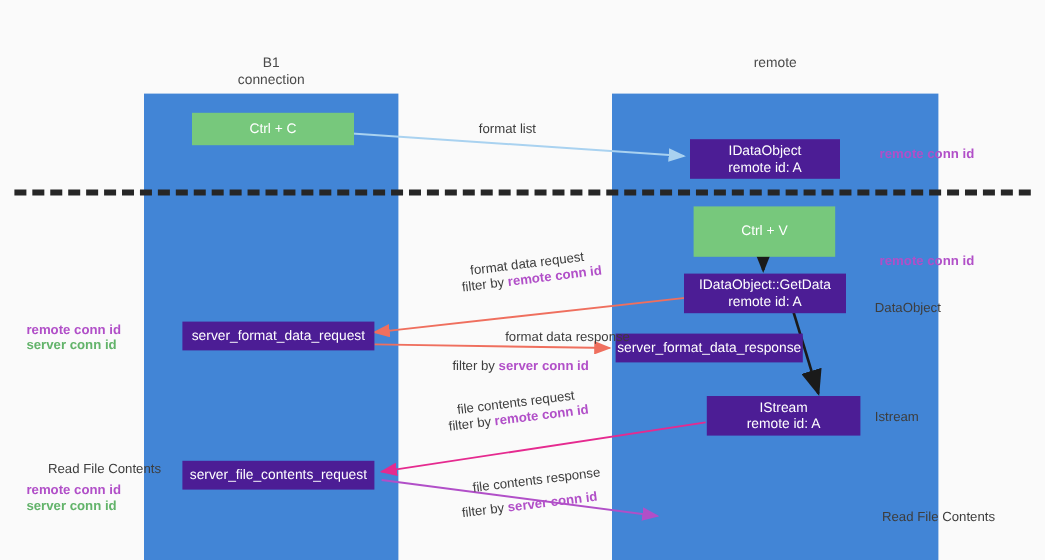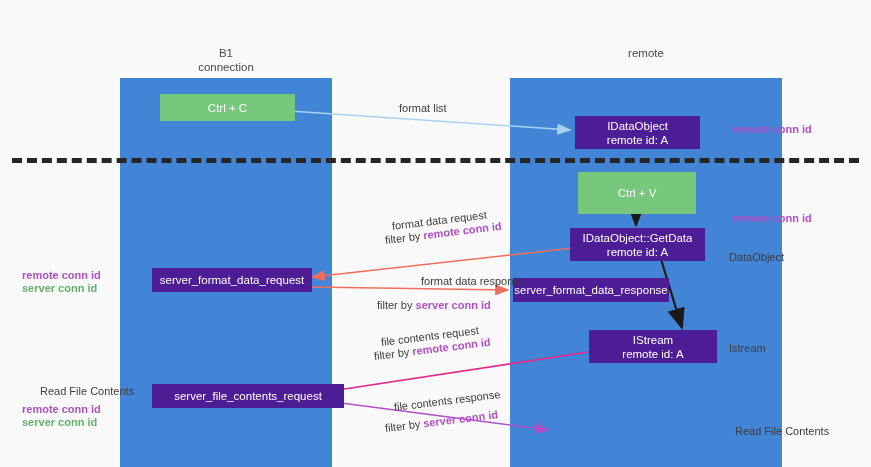--- a/index.html
+++ b/index.html
@@ -173,21 +173,21 @@
 
   <div class="node orange" style="left:513px; top:278px; width:156px; height:24px;">
     <span>server_format_data_response</span>
   </div>
 
   <div class="node orange" style="left:589px; top:330px; width:128px; height:33px;">
     <span>IStream</span>
     <span>remote id: A</span>
   </div>
 
-  <div class="node orange" style="left:152px; top:384px; width:192px; height:24px;">
+  <div class="node orange" style="left:152px; top:384px; width:160px; height:24px;">
     <span>server_file_contents_request</span>
   </div>
 
 
   <div class="edge-label" style="left:399px; top:101px;">format list</div>
 
   <div class="edge-label rot-neg" style="left:392px; top:219px;">format data request</div>
   <div class="edge-label rot-neg" style="left:385px; top:233px;">
     <span>filter by </span><span class="hl-purple">remote conn id</span>
   </div>

